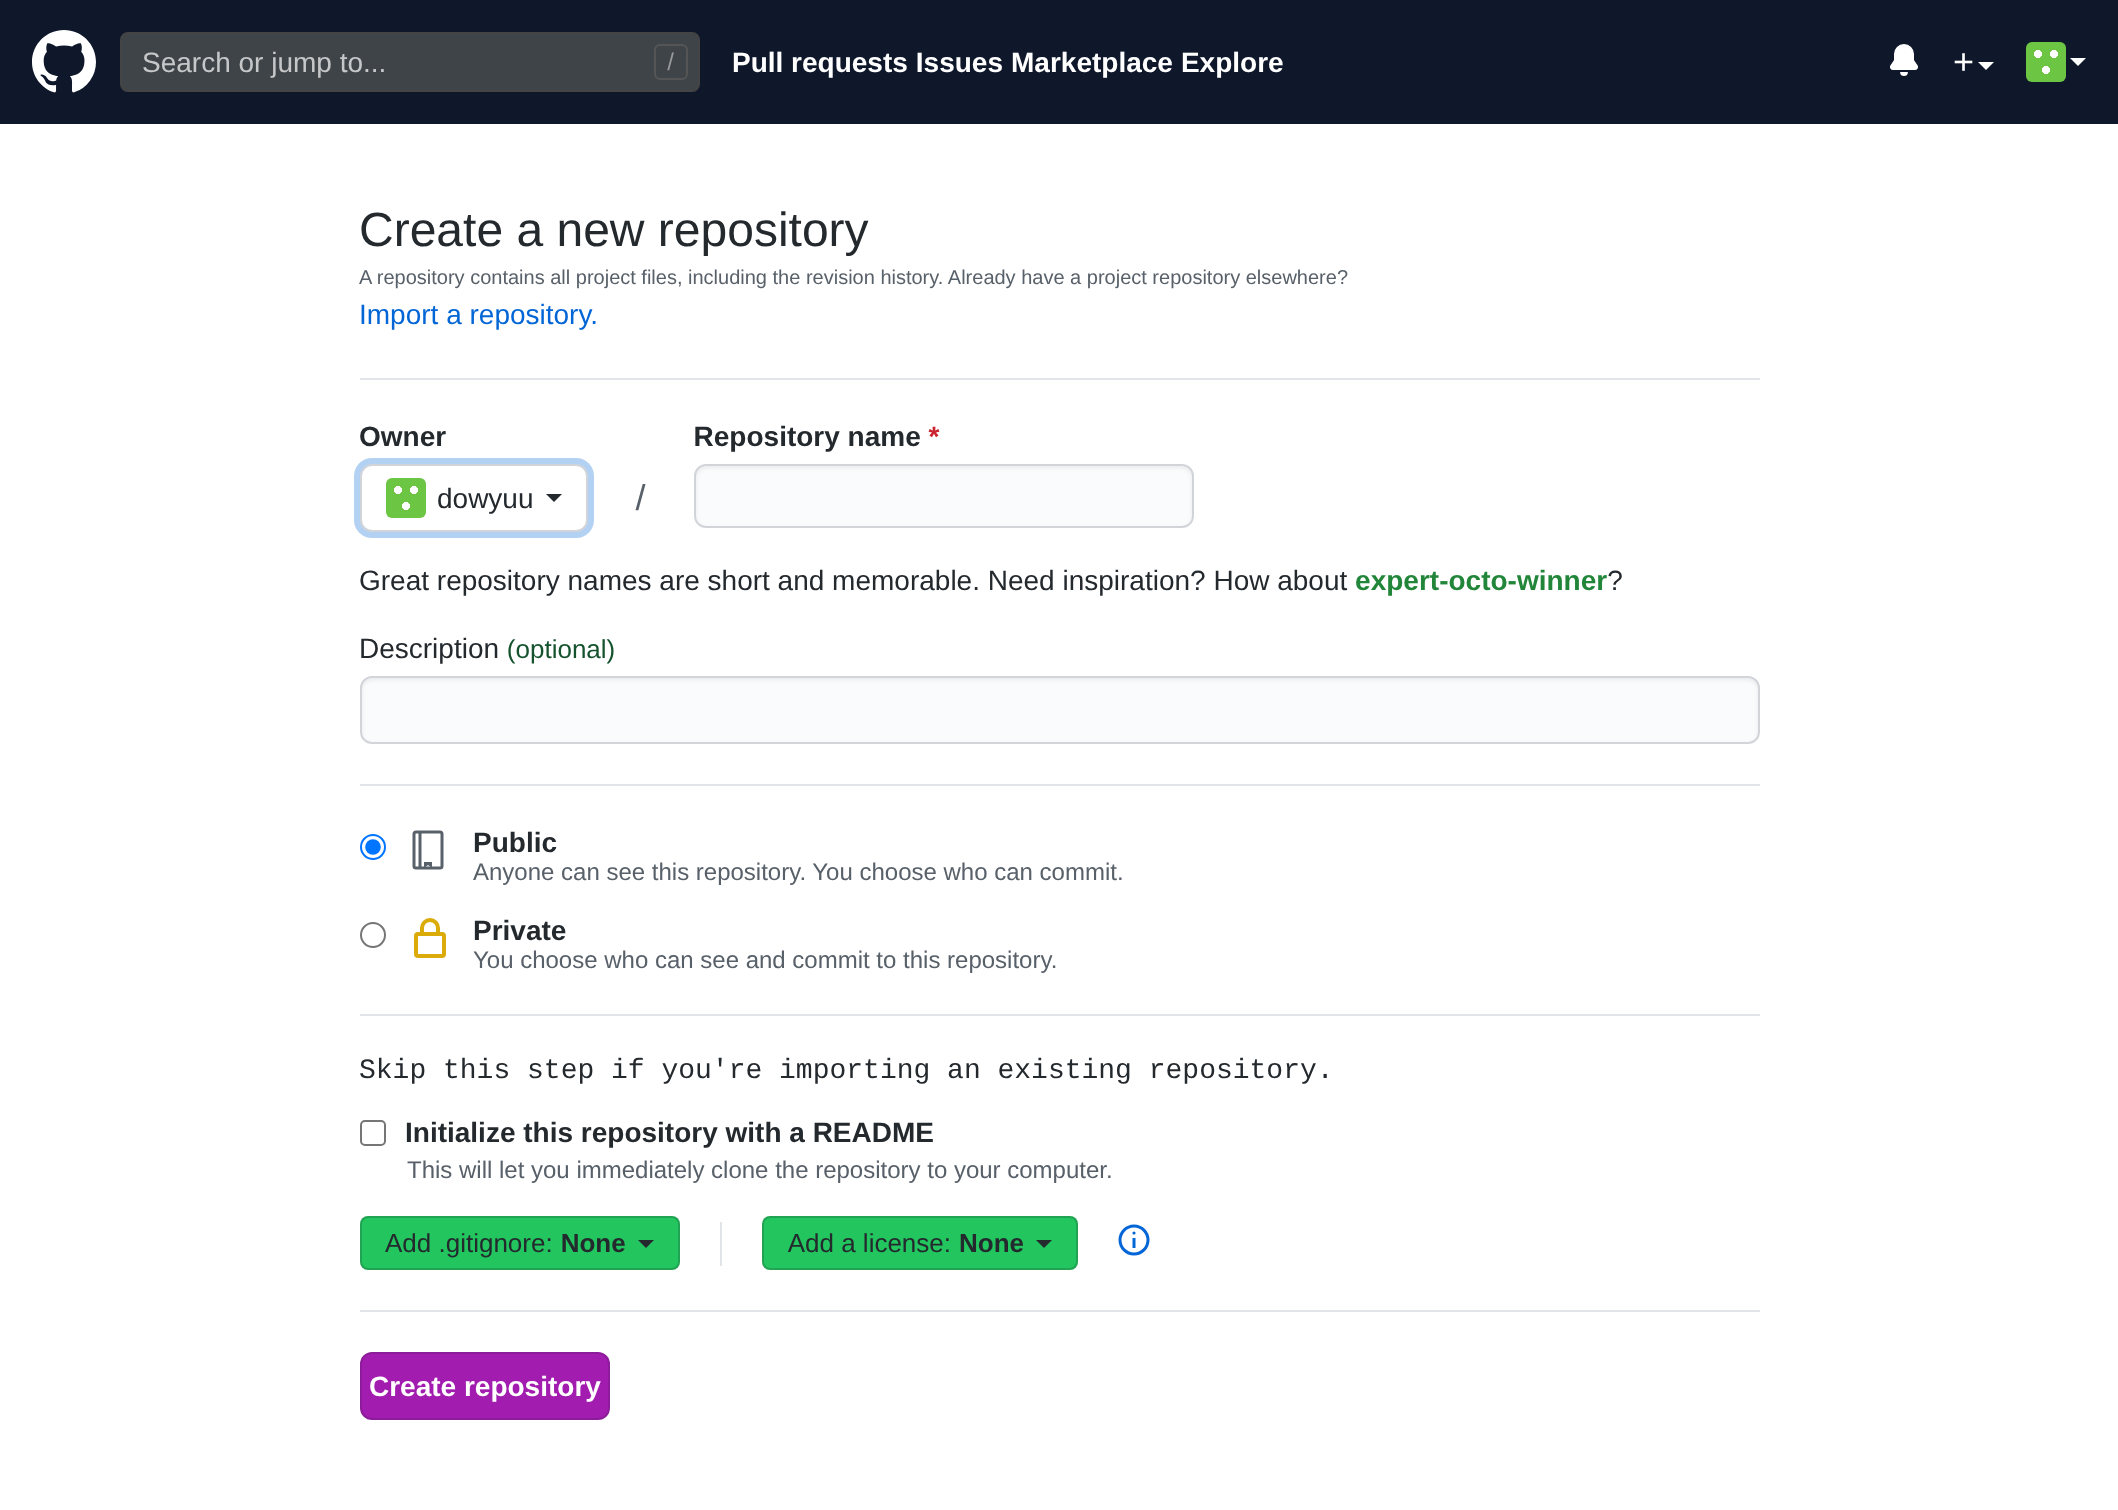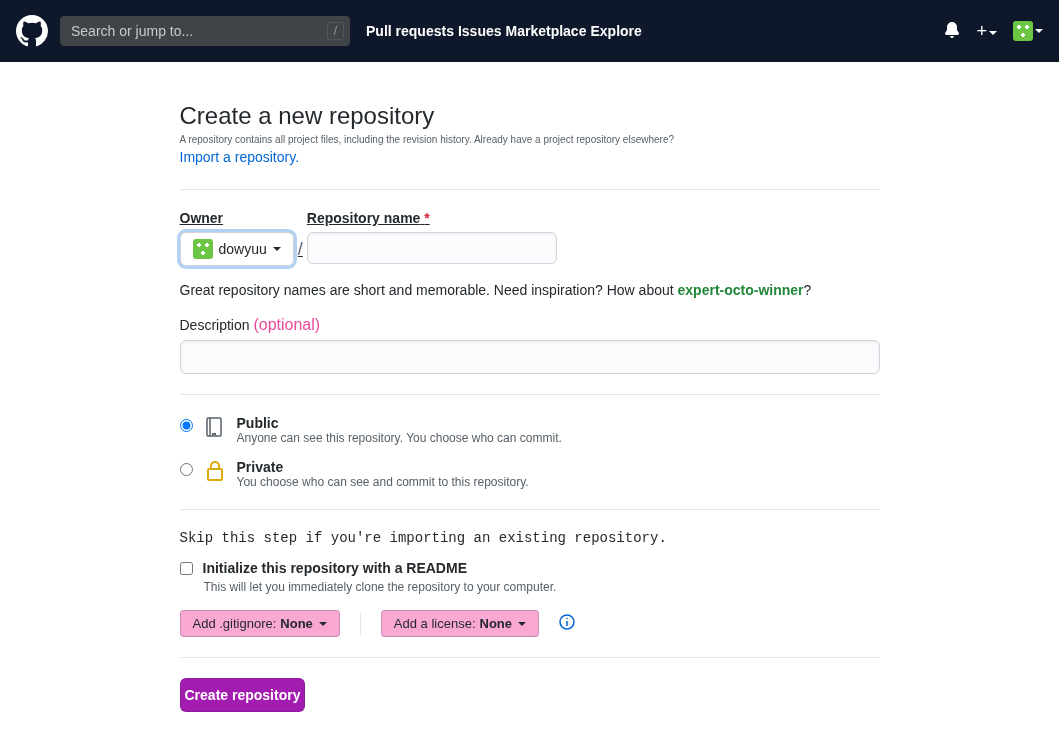--- a/index.html
+++ b/index.html
@@ -20,52 +20,52 @@
     .avatar-mini { width: 20px; height: 20px; background: #6cc644; display: inline-block; border-radius: 3px; background-image: radial-gradient(circle at 30% 30%, #fff 2px, transparent 2px), radial-gradient(circle at 70% 30%, #fff 2px, transparent 2px), radial-gradient(circle at 50% 70%, #fff 2px, transparent 2px); vertical-align: middle; }
 
     .container { max-width: 700px; margin: 0 auto; padding: 40px 0 40px 0; }
 
     h1.page-title { font-size: 24px; font-weight: 400; margin-bottom: 4px; }
     p.lead { color: #586069; font-size: 10px; margin-bottom: 4px; }
     a.link { color: #0366d6; text-decoration: none; }
     .hr { border: none; border-top: 1px solid #e1e4e8; margin: 24px 0 20px 0; }
     .hr-sm { border: none; border-top: 1px solid #e1e4e8; margin: 20px 0; }
 
-    .form-row { display: flex; align-items: flex-start; gap: 4px; margin-bottom: 16px; text-decoration: underline; }
+    .form-row { display: flex; align-items: flex-start; gap: 24px; margin-bottom: 16px; }
     .form-col label.lbl { font-weight: 600; display: block; margin-bottom: 6px; font-size: 14px; }
     .req { color: #cb2431; }
 
     .owner-picker { display: inline-flex; align-items: center; background: #fff; border: 1px solid #d1d5da; border-radius: 6px; padding: 6px 12px; box-shadow: 0 0 0 3px rgba(3,102,214,0.3); cursor: pointer; gap: 6px; }
     .owner-picker .avatar-mini { width: 20px; height: 20px; }
     .owner-caret { width: 0; height: 0; border-left: 4px solid transparent; border-right: 4px solid transparent; border-top: 4px solid #24292e; }
     .slash { align-self: center; margin-top: 22px; color: #586069; font-size: 18px; }
 
     input[type="text"].text-input { border: 1px solid #d1d5da; border-radius: 6px; background: #fafbfc; box-shadow: inset 0 1px 2px rgba(27,31,35,.075); padding: 6px 10px; width: 250px; font-size: 14px; min-height: 32px; }
     input[type="text"].desc-input { width: 100%; min-height: 34px; }
 
     .help-text { color: #24292e; font-size: 14px; margin-bottom: 18px; }
     .suggestion { color: #22863a; font-weight: 600; }
 
-    .optional { color: #ec4899; font-weight: 400; font-size: 16px; }
+    .optional { color: #14532d; font-weight: 400; font-size: 13px; }
 
     .radio-row { display: flex; align-items: flex-start; gap: 10px; margin: 14px 0; }
     .radio-row input[type="radio"] { margin-top: 4px; }
     .radio-row .icon-wrap { }
     .radio-row .label-bold { font-weight: 600; font-size: 14px; }
     .radio-row .desc { color: #586069; font-size: 12px; }
 
     .skip-text { font-size: 14px; margin-bottom: 14px; font-family: Liberation Mono, monospace; }
 
     .check-row { display: flex; align-items: flex-start; gap: 10px; margin-bottom: 4px; }
     .check-row input[type="checkbox"] { margin-top: 2px; }
     .check-row .label-bold { font-weight: 600; font-size: 14px; }
     .check-desc { color: #586069; font-size: 12px; margin-left: 24px; margin-bottom: 16px; }
 
     .btn-group { display: flex; gap: 20px; align-items: center; margin-bottom: 6px; }
-    .dropdown-btn { border: 1px solid rgba(27,31,35,.2); background: #f9a8d4; border-radius: 4px; padding: 5px 12px; font-size: 13px; cursor: pointer; display: inline-flex; align-items: center; gap: 4px; }
+    .dropdown-btn { border: 1px solid rgba(27,31,35,.2); background: #22c55e; border-radius: 4px; padding: 5px 12px; font-size: 13px; cursor: pointer; display: inline-flex; align-items: center; gap: 4px; }
     .dropdown-btn .val { font-weight: 600; }
     .dd-caret-dk { width: 0; height: 0; border-left: 4px solid transparent; border-right: 4px solid transparent; border-top: 4px solid #24292e; display: inline-block; margin-left: 2px; }
     .divider-v { width: 1px; height: 22px; background: #e1e4e8; }
     .info-icon { color: #0366d6; }
 
     .submit-btn { background: #a21caf; border: 1px solid rgba(27,31,35,0.15); color: #fff; font-weight: 600; padding: 8px 4px; border-radius: 6px; font-size: 14px; cursor: pointer; }
   </style>
 </head>
 <body>
 

